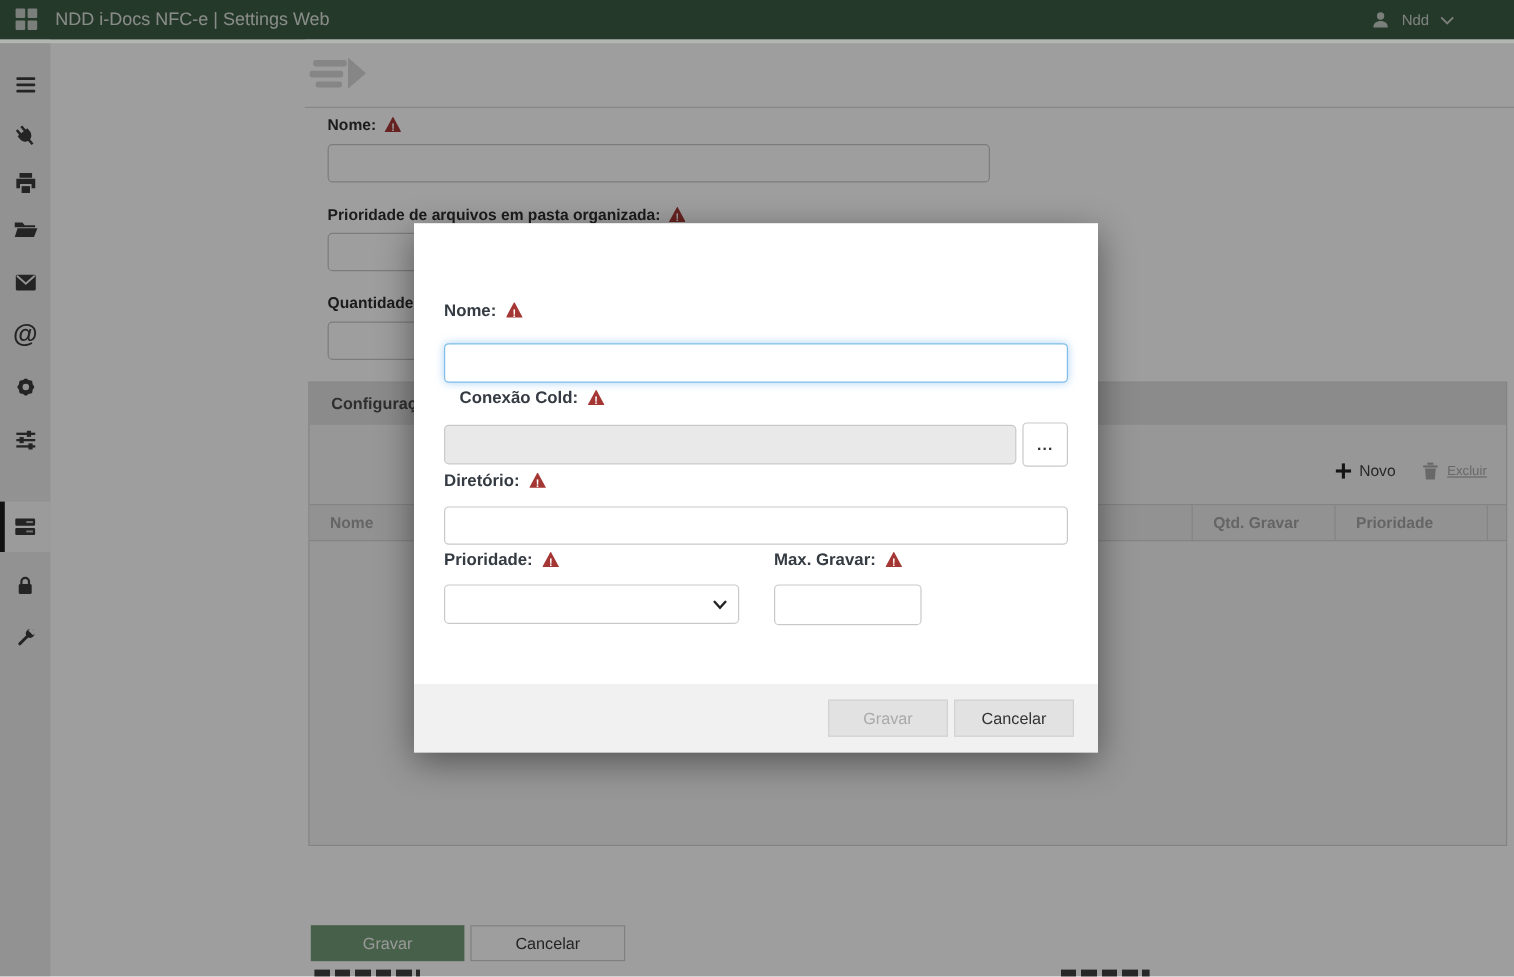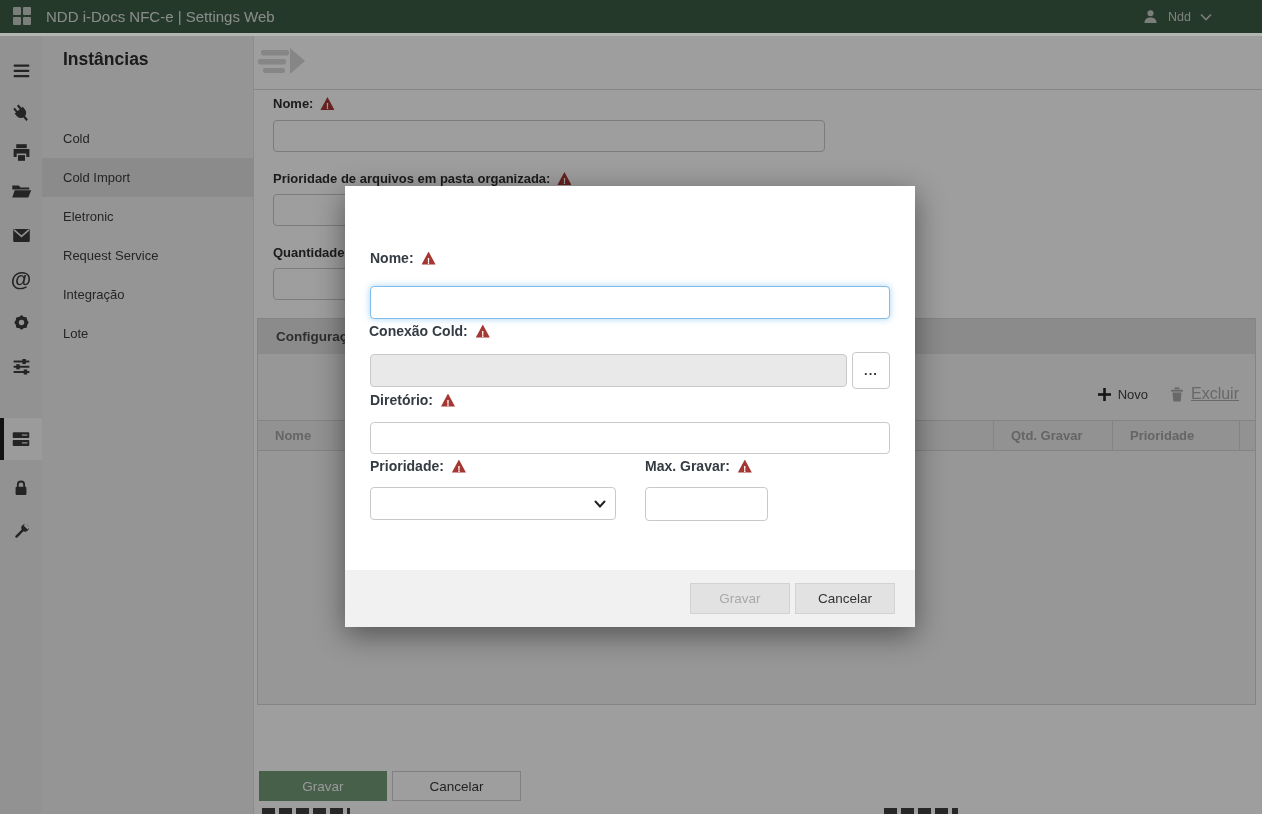--- a/index.html
+++ b/index.html
@@ -46,21 +46,21 @@
         font-size:9px;font-weight:bold;text-align:center;line-height:19px;flex:0 0 auto;}
   .inp{position:absolute;background:#fff;border:1px solid #c9c9c9;border-radius:4px;}
 
   
   .panel{position:absolute;left:257px;top:318px;width:999px;height:387px;background:#f4f4f4;border:1px solid #d5d5d5;}
   .panel-header{position:absolute;left:0;top:0;width:100%;height:35px;background:#e0e0e0;
                 line-height:35px;padding-left:18px;font-size:13.5px;font-weight:bold;color:#4c4c4c;}
   .panel-toolbar{position:absolute;right:16px;top:66px;display:flex;align-items:center;gap:22px;}
   .tb-btn{display:flex;align-items:center;gap:7px;font-size:13px;cursor:pointer;}
   .tb-novo{color:#3f3f3f;}
-  .tb-excluir{color:#a8a8a8;font-size:16px;text-decoration:underline;}
+  .tb-excluir{color:#a8a8a8;font-size:11px;text-decoration:underline;}
   .thead{position:absolute;left:0;top:101px;width:997px;height:31px;background:#ececec;
          border-top:1px solid #d5d5d5;border-bottom:1px solid #d5d5d5;display:flex;}
   .th{height:100%;display:flex;align-items:center;font-size:13px;font-weight:bold;color:#a3a3a3;
       border-right:1px solid #d5d5d5;padding-left:17px;}
   .th:last-child{border-right:none;}
 
   
   .btn-gravar-page{position:absolute;left:259px;top:771px;width:128px;height:30px;background:#739b77;
                    color:#f5f7f5;border:none;font-size:13.5px;font-family:inherit;cursor:pointer;}
   .btn-cancelar-page{position:absolute;left:392px;top:771px;width:129px;height:30px;background:#fff;
@@ -206,29 +206,20 @@
         <svg width="21" height="21" viewBox="0 0 24 24">
             <g transform="rotate(45 12 12)" fill="currentColor">
               <circle cx="12" cy="6.2" r="4.2"></circle>
               <rect x="8.8" y="2" width="6.4" height="3.4" fill="#ececec"></rect>
               <rect x="10.6" y="8.5" width="2.8" height="13" rx="1.3"></rect>
             </g>
           </svg>
       </div>
     </div>
 
-    <div class="sidebar">
-      <div class="sb-heading">Instâncias</div>
-      <div class="sb-item" style="top:86px">Cold</div>
-      <div class="sb-item active" style="top:125px">Cold Import</div>
-      <div class="sb-item" style="top:164px">Eletronic</div>
-      <div class="sb-item" style="top:203px">Request Service</div>
-      <div class="sb-item" style="top:242px">Integração</div>
-      <div class="sb-item" style="top:281px">Lote</div>
-    </div>
 
     <div class="main-header"></div>
     <div class="hdr-icon">
       <svg width="50" height="36" viewBox="0 0 50 36" fill="currentColor">
           <rect x="4" y="6" width="28" height="5.5" rx="2"></rect>
           <rect x="1" y="15" width="28" height="5.5" rx="2"></rect>
           <rect x="6" y="24" width="22" height="5" rx="2"></rect>
           <polygon points="33,4 48,17 33,30"></polygon>
         </svg>
     </div>
@@ -293,21 +284,21 @@
   <div class="topbar-edge"></div>
 
   <div class="modal">
 
     <div class="mlbl" style="left:25px;top:64px">
       <span>Nome:</span>
         <span class="warn">!</span>
     </div>
     <input class="minp inp-focus" style="left: 25px; top: 100px; width: 520px; height: 33px;" type="text" value="">
 
-    <div class="mlbl" style="left:24px;top:137px">
+    <div class="mlbl" style="left:38px;top:137px">
       <span>Conexão Cold:</span>
         <span class="warn">!</span>
     </div>
     <input class="minp inp-disabled" style="left: 25px; top: 168px; width: 477px; height: 33px;" type="text" disabled="" value="">
     <button class="btn-browse">...</button>
 
     <div class="mlbl" style="left:25px;top:206px">
       <span>Diretório:</span>
         <span class="warn">!</span>
     </div>

